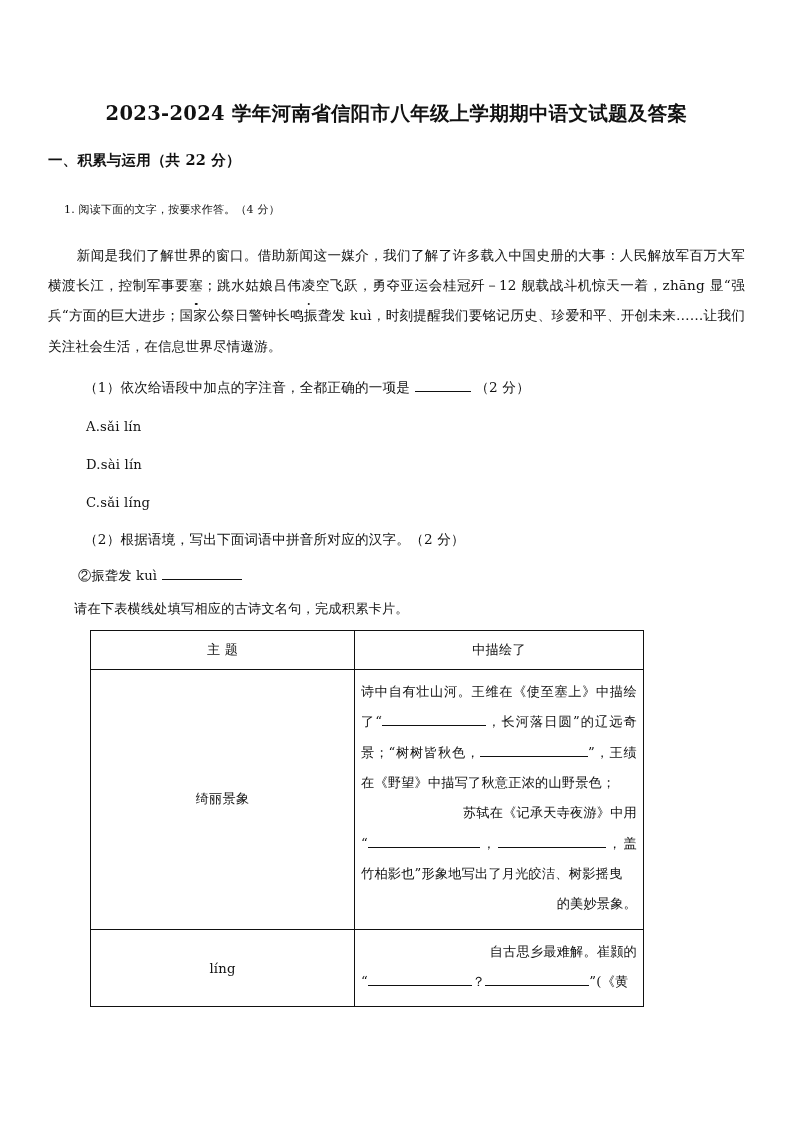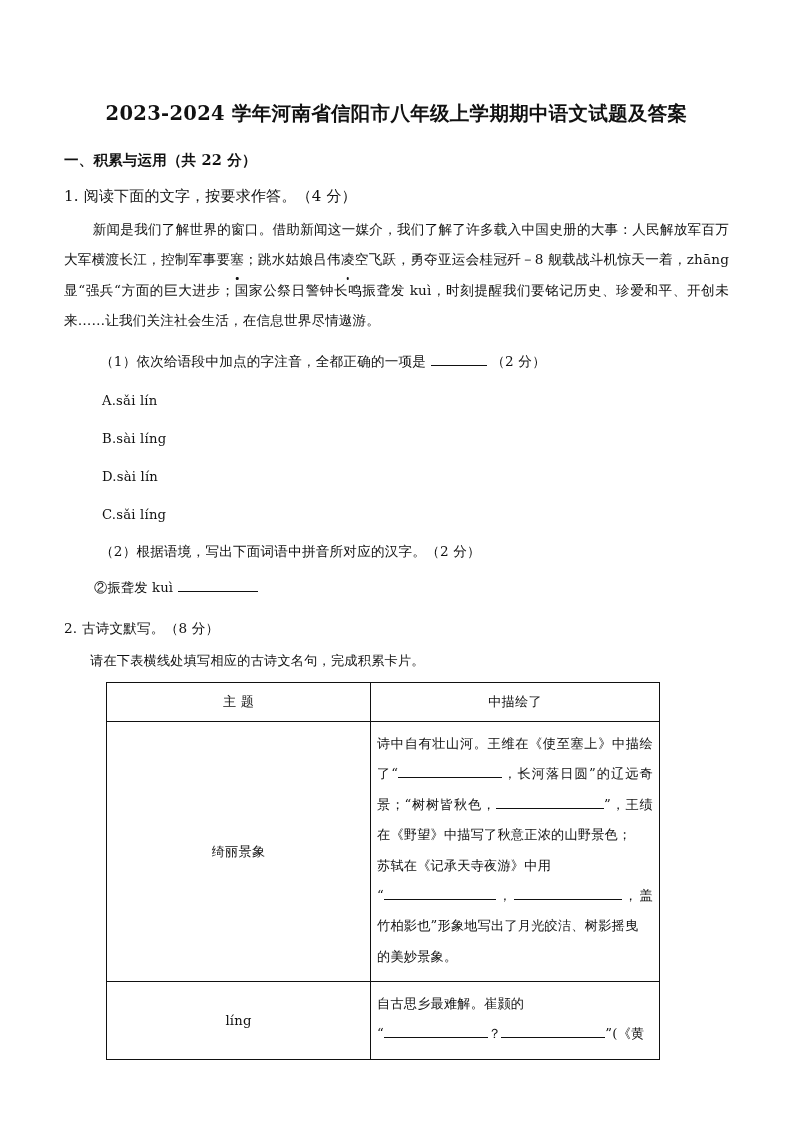--- a/index.html
+++ b/index.html
@@ -14,21 +14,21 @@
     color: #111111;
     position: relative;
     overflow: hidden;
   }
 
   .page {
     position: relative;
     width: 793px;
     height: 1122px;
     box-sizing: border-box;
-    padding: 0 64px;
+    padding: 0 48px;
   }
 
   
   .doc-title {
     text-align: center;
     font-size: 19.5px;
     font-weight: bold;
     letter-spacing: 0.3px;
     margin: 0;
     padding-top: 100px;
@@ -41,23 +41,23 @@
     font-size: 14.5px;
     font-weight: bold;
     margin: 0;
     padding-top: 22px;
     line-height: 1.5;
     letter-spacing: 0.2px;
   }
 
   
   .q-line {
-    font-size: 15px;
+    font-size: 11px;
     line-height: 1.55;
-    margin: 0;
+    margin: 16px;
     padding-top: 14px;
     letter-spacing: 0.2px;
   }
 
   .para {
     font-size: 13.6px;
     line-height: 2.22;
     margin: 0;
     padding-top: 6px;
     text-align: justify;
@@ -156,21 +156,21 @@
   .poem-table td.theme {
     text-align: center;
     padding: 6px 4px;
   }
   .poem-table td.verse {
     padding: 7px 6px 9px 6px;
     line-height: 2.3;
     text-align: justify;
     text-justify: inter-character;
   }
-  .verse-center { text-align: left; display: block; }
+  .verse-center { text-align: right; display: block; }
   .verse .blank { border-bottom: 1px solid #111; }
   .vb-1 { width: 104px; }
   .vb-2 { width: 108px; }
   .vb-3 { width: 112px; }
   .vb-4 { width: 108px; }
   .vb-5 { width: 104px; }
   .vb-6 { width: 104px; }
 
   .row-2 td.verse { line-height: 2.3; }
 </style>
@@ -179,43 +179,41 @@
 
 <div class="page">
 
   <h1 class="doc-title">2023-2024 学年河南省信阳市八年级上学期期中语文试题及答案</h1>
 
   <p class="section-heading">一、积累与运用（共 22 分）</p>
 
   <p class="q-line">1. 阅读下面的文字，按要求作答。（4 分）</p>
 
   <div class="para">
-    <span class="indent"></span><span>新闻是我们了解世界的窗口。借助新闻这一媒介，我们了解了许多载入中国史册的大事：人民解放军</span><span>百万大军横渡长江，控制军事要</span><span class="dot">塞</span><span>；跳水姑娘吕伟</span><span class="dot">凌</span><span>空飞跃，勇夺亚运会桂冠歼－8 舰载战斗机惊天一着，</span><span>zhāng 显“强兵“方面的巨大进步；国家公祭日警钟长鸣振聋发 kuì，时刻提醒我们要铭记历史、珍爱和平、</span><span>开创未来……让我们关注社会生活，在信息世界尽情遨游。</span>
+    <span class="indent"></span><span>新闻是我们了解世界的窗口。借助新闻这一媒介，我们了解了许多载入中国史册的大事：人民解放军</span><span>百万大军横渡长江，控制军事要</span><span class="dot">塞</span><span>；跳水姑娘吕伟</span><span class="dot">凌</span><span>空飞跃，勇夺亚运会桂冠歼－12 舰载战斗机惊天一着，</span><span>zhāng 显“强兵“方面的巨大进步；国家公祭日警钟长鸣振聋发 kuì，时刻提醒我们要铭记历史、珍爱和平、</span><span>开创未来……让我们关注社会生活，在信息世界尽情遨游。</span>
   </div>
 
   <p class="sub-q">
     <span>（1）依次给语段中加点的字注音，全都正确的一项是</span>
     <span class="blank w-md"></span>
     <span>（2 分）</span>
   </p>
 
   <p class="opt">A.sǎi lín</p>
-  <p class="opt">B.sài líng</p>
   <p class="opt">D.sài lín</p>
   <p class="opt">C.sǎi líng</p>
 
   <p class="sub-q">（2）根据语境，写出下面词语中拼音所对应的汉字。（2 分）</p>
 
 
   <p class="blank-item">
     <span>②振聋发 kuì</span>
     <span class="blank w-lg"></span>
   </p>
 
-  <p class="q2-title">2. 古诗文默写。（8 分）</p>
 
   <p class="q2-instr">请在下表横线处填写相应的古诗文名句，完成积累卡片。</p>
 
   <table class="poem-table">
     <thead>
       <tr>
         <th class="col-theme">主 题</th>
         <th class="col-verse">中描绘了</th>
       </tr>
     </thead>

